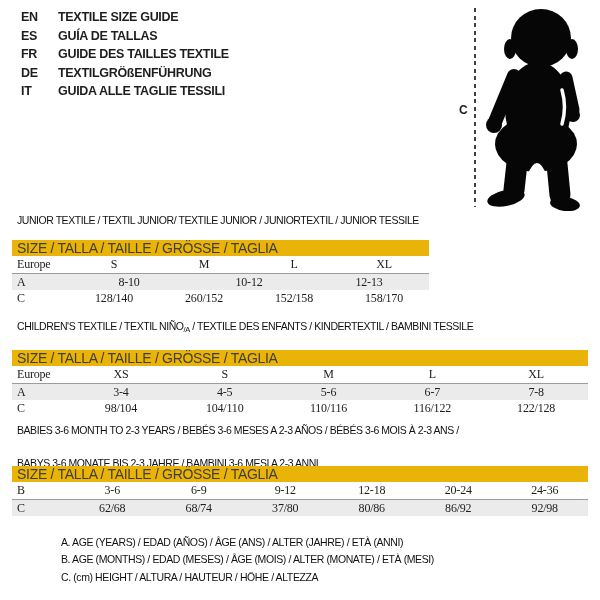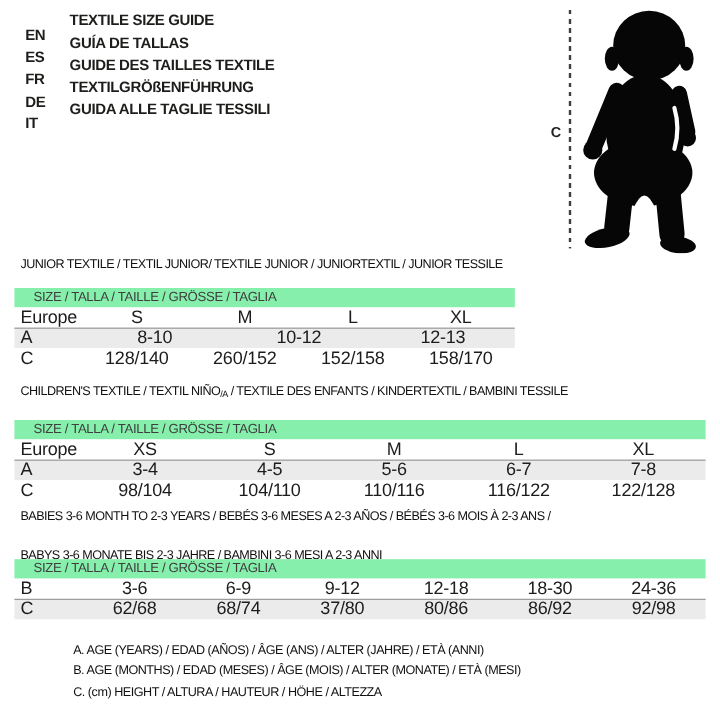--- a/index.html
+++ b/index.html
@@ -3,41 +3,41 @@
 <meta charset="utf-8">
 <style>
   html,body{margin:0;padding:0;background:#ffffff;}
   .page{
     position:relative;width:600px;height:600px;background:#ffffff;overflow:hidden;
     font-family:"Liberation Sans",sans-serif;color:#1d1d1b;
   }
   
   .lang-block{position:absolute;left:21px;top:8px;}
   .lang-row{display:flex;height:18.6px;line-height:18.6px;}
-  .lang-code{width:37px;font-weight:bold;font-size:12.5px;letter-spacing:-0.3px;margin-top:12px;}
+  .lang-code{width:37px;font-weight:bold;font-size:12.5px;letter-spacing:-0.3px;}
   .lang-label{font-weight:bold;font-size:12.5px;letter-spacing:-0.3px;white-space:nowrap;}
   
   .measure-line{
     position:absolute;left:474px;top:8px;width:2px;height:199px;
     background:repeating-linear-gradient(to bottom,#3f3f3f 0px,#3f3f3f 4px,transparent 4px,transparent 7.6px);
   }
   .measure-label{position:absolute;left:459px;top:103px;font-weight:bold;font-size:12px;color:#222;}
   .baby-svg{position:absolute;left:481px;top:4px;width:116px;height:207px;}
   
   .tbl-title{
     position:absolute;left:17px;font-weight:normal;font-size:10.5px;letter-spacing:-0.45px;
     white-space:nowrap;color:#111;
   }
   .tbl-title .sub{font-size:7.5px;vertical-align:-2px;}
   .size-table{position:absolute;left:12px;}
   .t-head{
-    background:#86efac;color:#3e3e3e;font-size:11px;height:16px;line-height:16px;
-    padding-left:16px;letter-spacing:-0.3px;white-space:nowrap;
+    background:#eab308;color:#3e3e3e;font-size:14px;height:16px;line-height:16px;
+    padding-left:5px;letter-spacing:-0.3px;white-space:nowrap;
   }
-  .t-row{display:flex;height:17px;line-height:17px;font-size:15px;letter-spacing:-0.2px;color:#1c1c1c;}
+  .t-row{display:flex;height:17px;line-height:17px;font-size:12px;letter-spacing:-0.2px;color:#1c1c1c;font-family:Liberation Serif, serif;}
   .t-row .lbl{width:52px;padding-left:5px;text-align:left;flex:none;}
   .t-row .val{flex:1;text-align:center;}
   .t-row.shaded{background:#ebebeb;border-top:1px solid #9c9c9c;height:16px;line-height:16px;}
   
   .notes{position:absolute;left:17px;top:534px;}
   .note-line{font-weight:normal;font-size:10.5px;letter-spacing:-0.4px;height:17.3px;line-height:17.3px;white-space:nowrap;color:#111;margin-left:44px;}
 </style>
 </head>
 <body>
 
@@ -145,21 +145,21 @@
   <div class="tbl-title" style="top:424px;">BABIES 3-6 MONTH TO 2-3 YEARS / BEBÉS 3-6 MESES A 2-3 AÑOS / BÉBÉS 3-6 MOIS À 2-3 ANS /</div>
   <div class="tbl-title" style="top:457px;">BABYS 3-6 MONATE BIS 2-3 JAHRE / BAMBINI 3-6 MESI A 2-3 ANNI</div>
   <div class="size-table" style="top:466px;width:576px;">
     <div class="t-head">SIZE / TALLA / TAILLE / GRÖSSE / TAGLIA</div>
     <div class="t-row">
       <span class="lbl">B</span>
       <span class="val">3-6</span>
       <span class="val">6-9</span>
       <span class="val">9-12</span>
       <span class="val">12-18</span>
-      <span class="val">18-30</span>
+      <span class="val">20-24</span>
       <span class="val">24-36</span>
     </div>
     <div class="t-row shaded">
       <span class="lbl">C</span>
       <span class="val">62/68</span>
       <span class="val">68/74</span>
       <span class="val">37/80</span>
       <span class="val">80/86</span>
       <span class="val">86/92</span>
       <span class="val">92/98</span>

